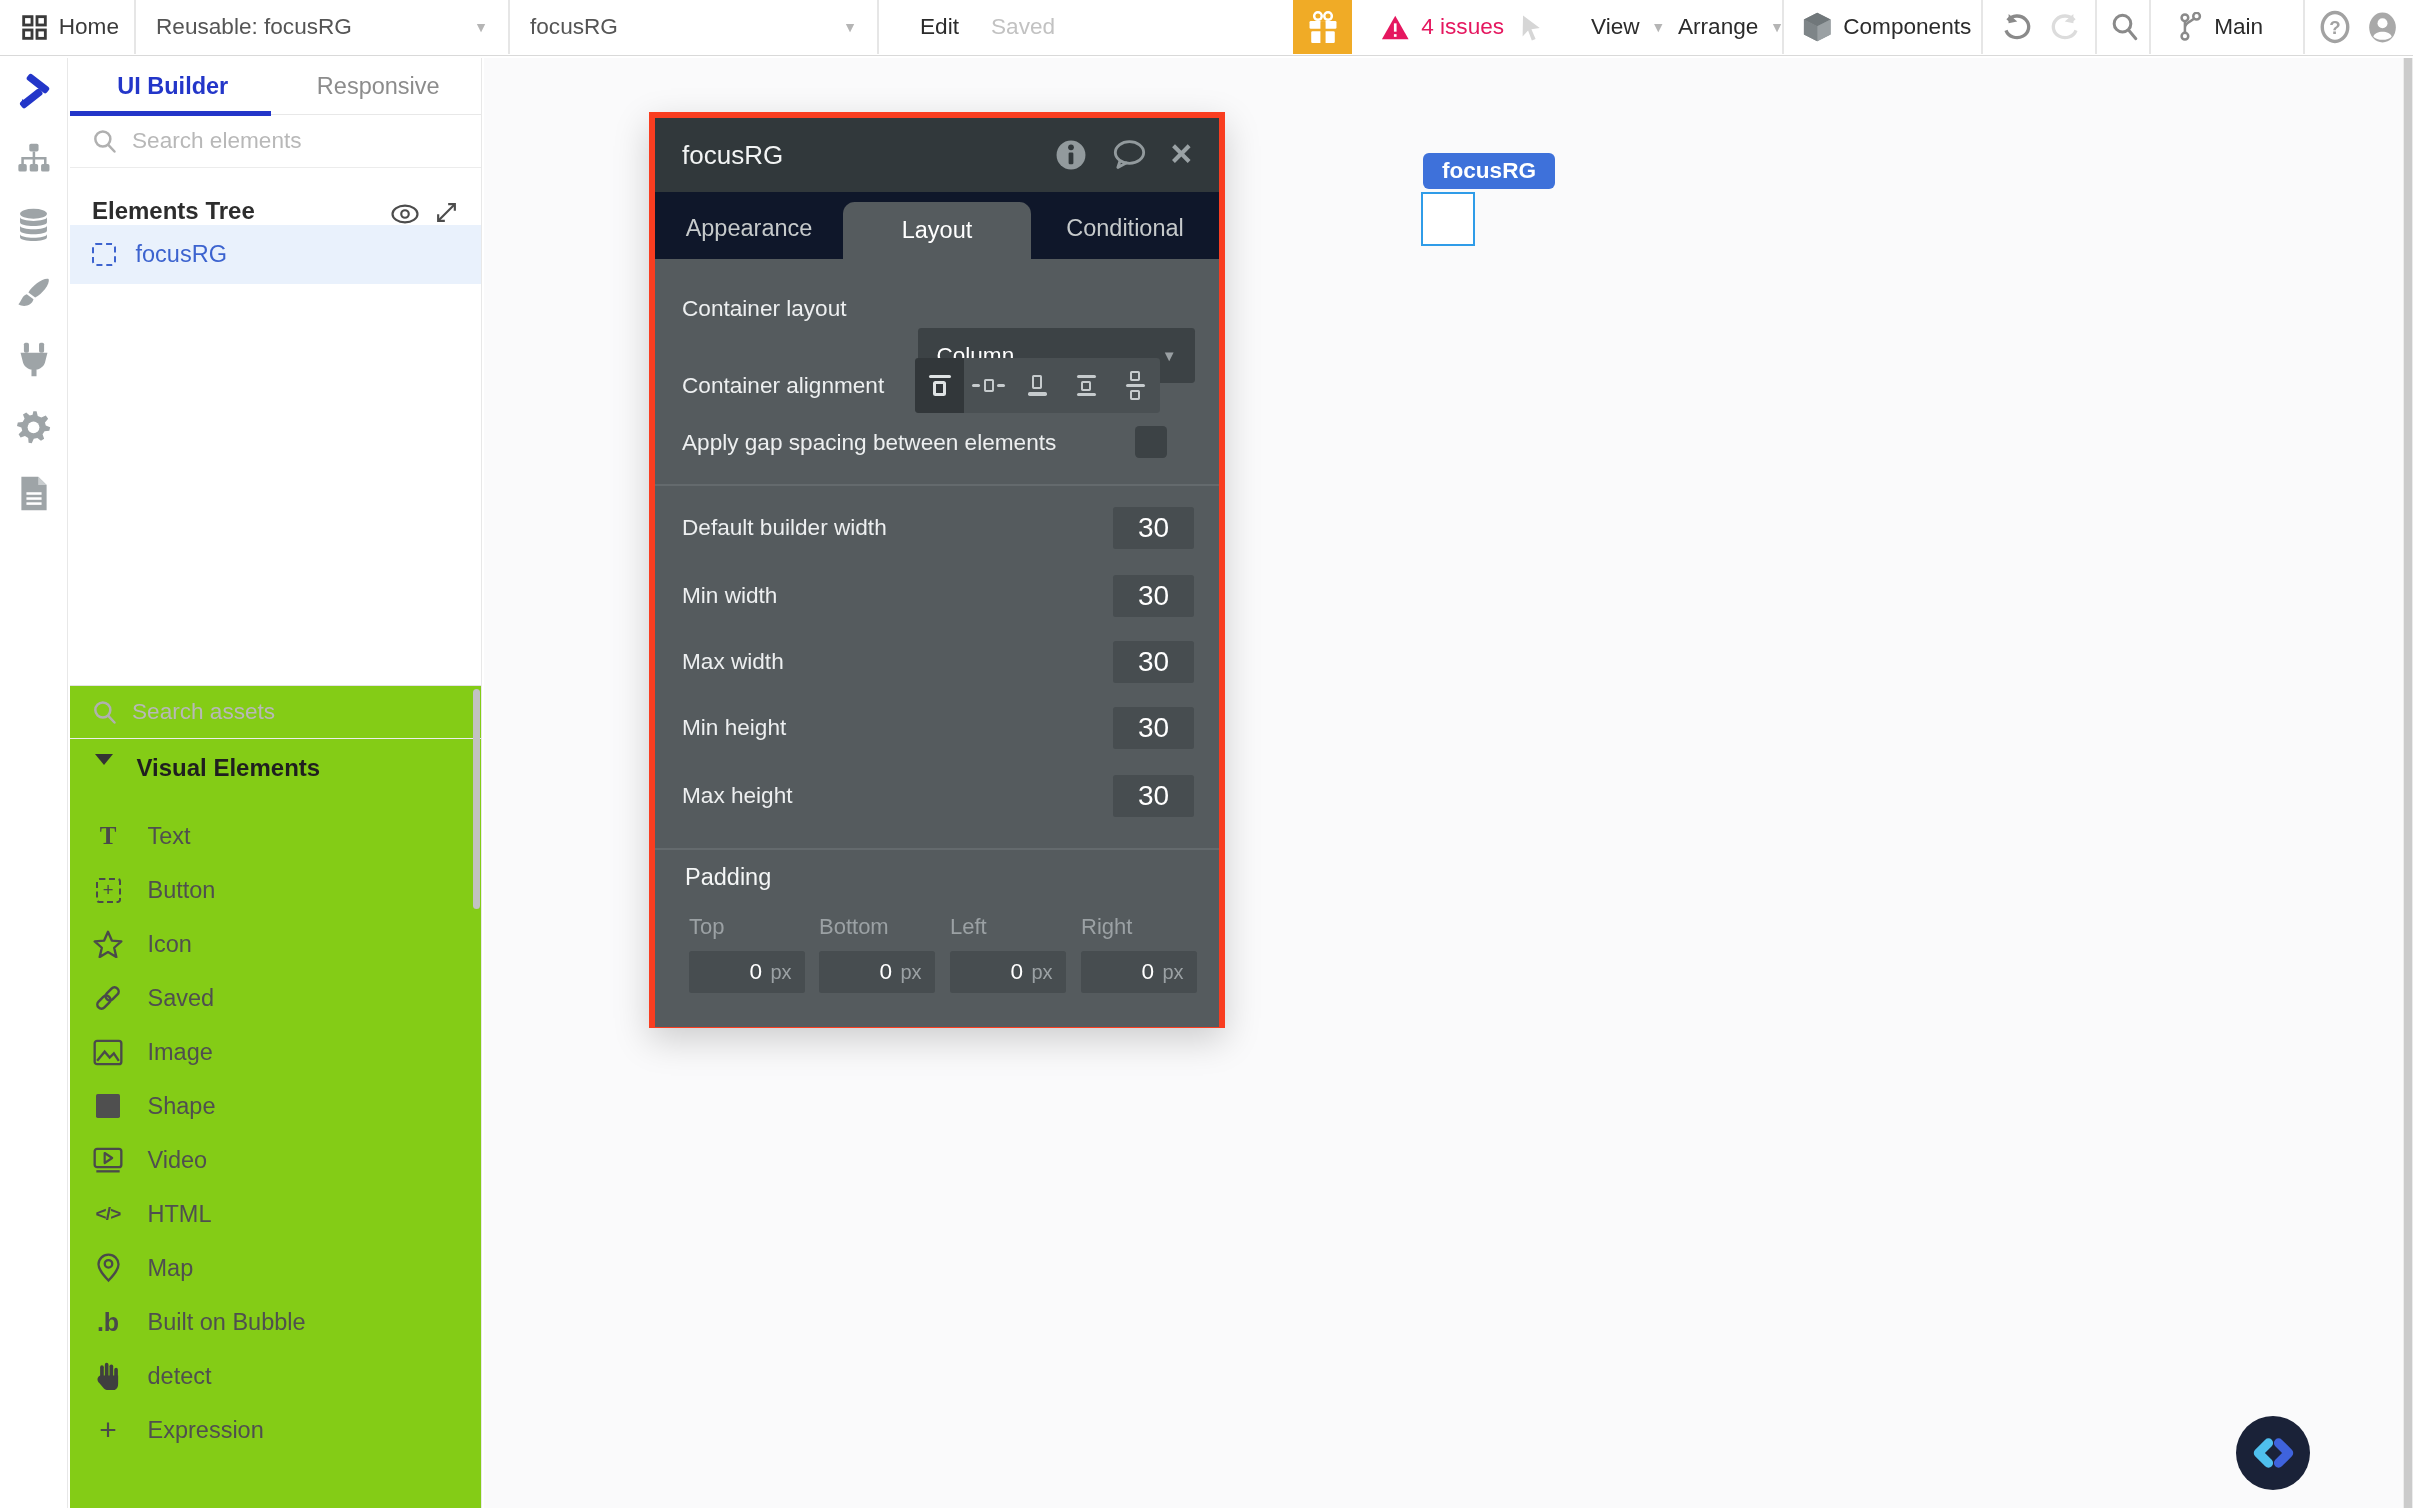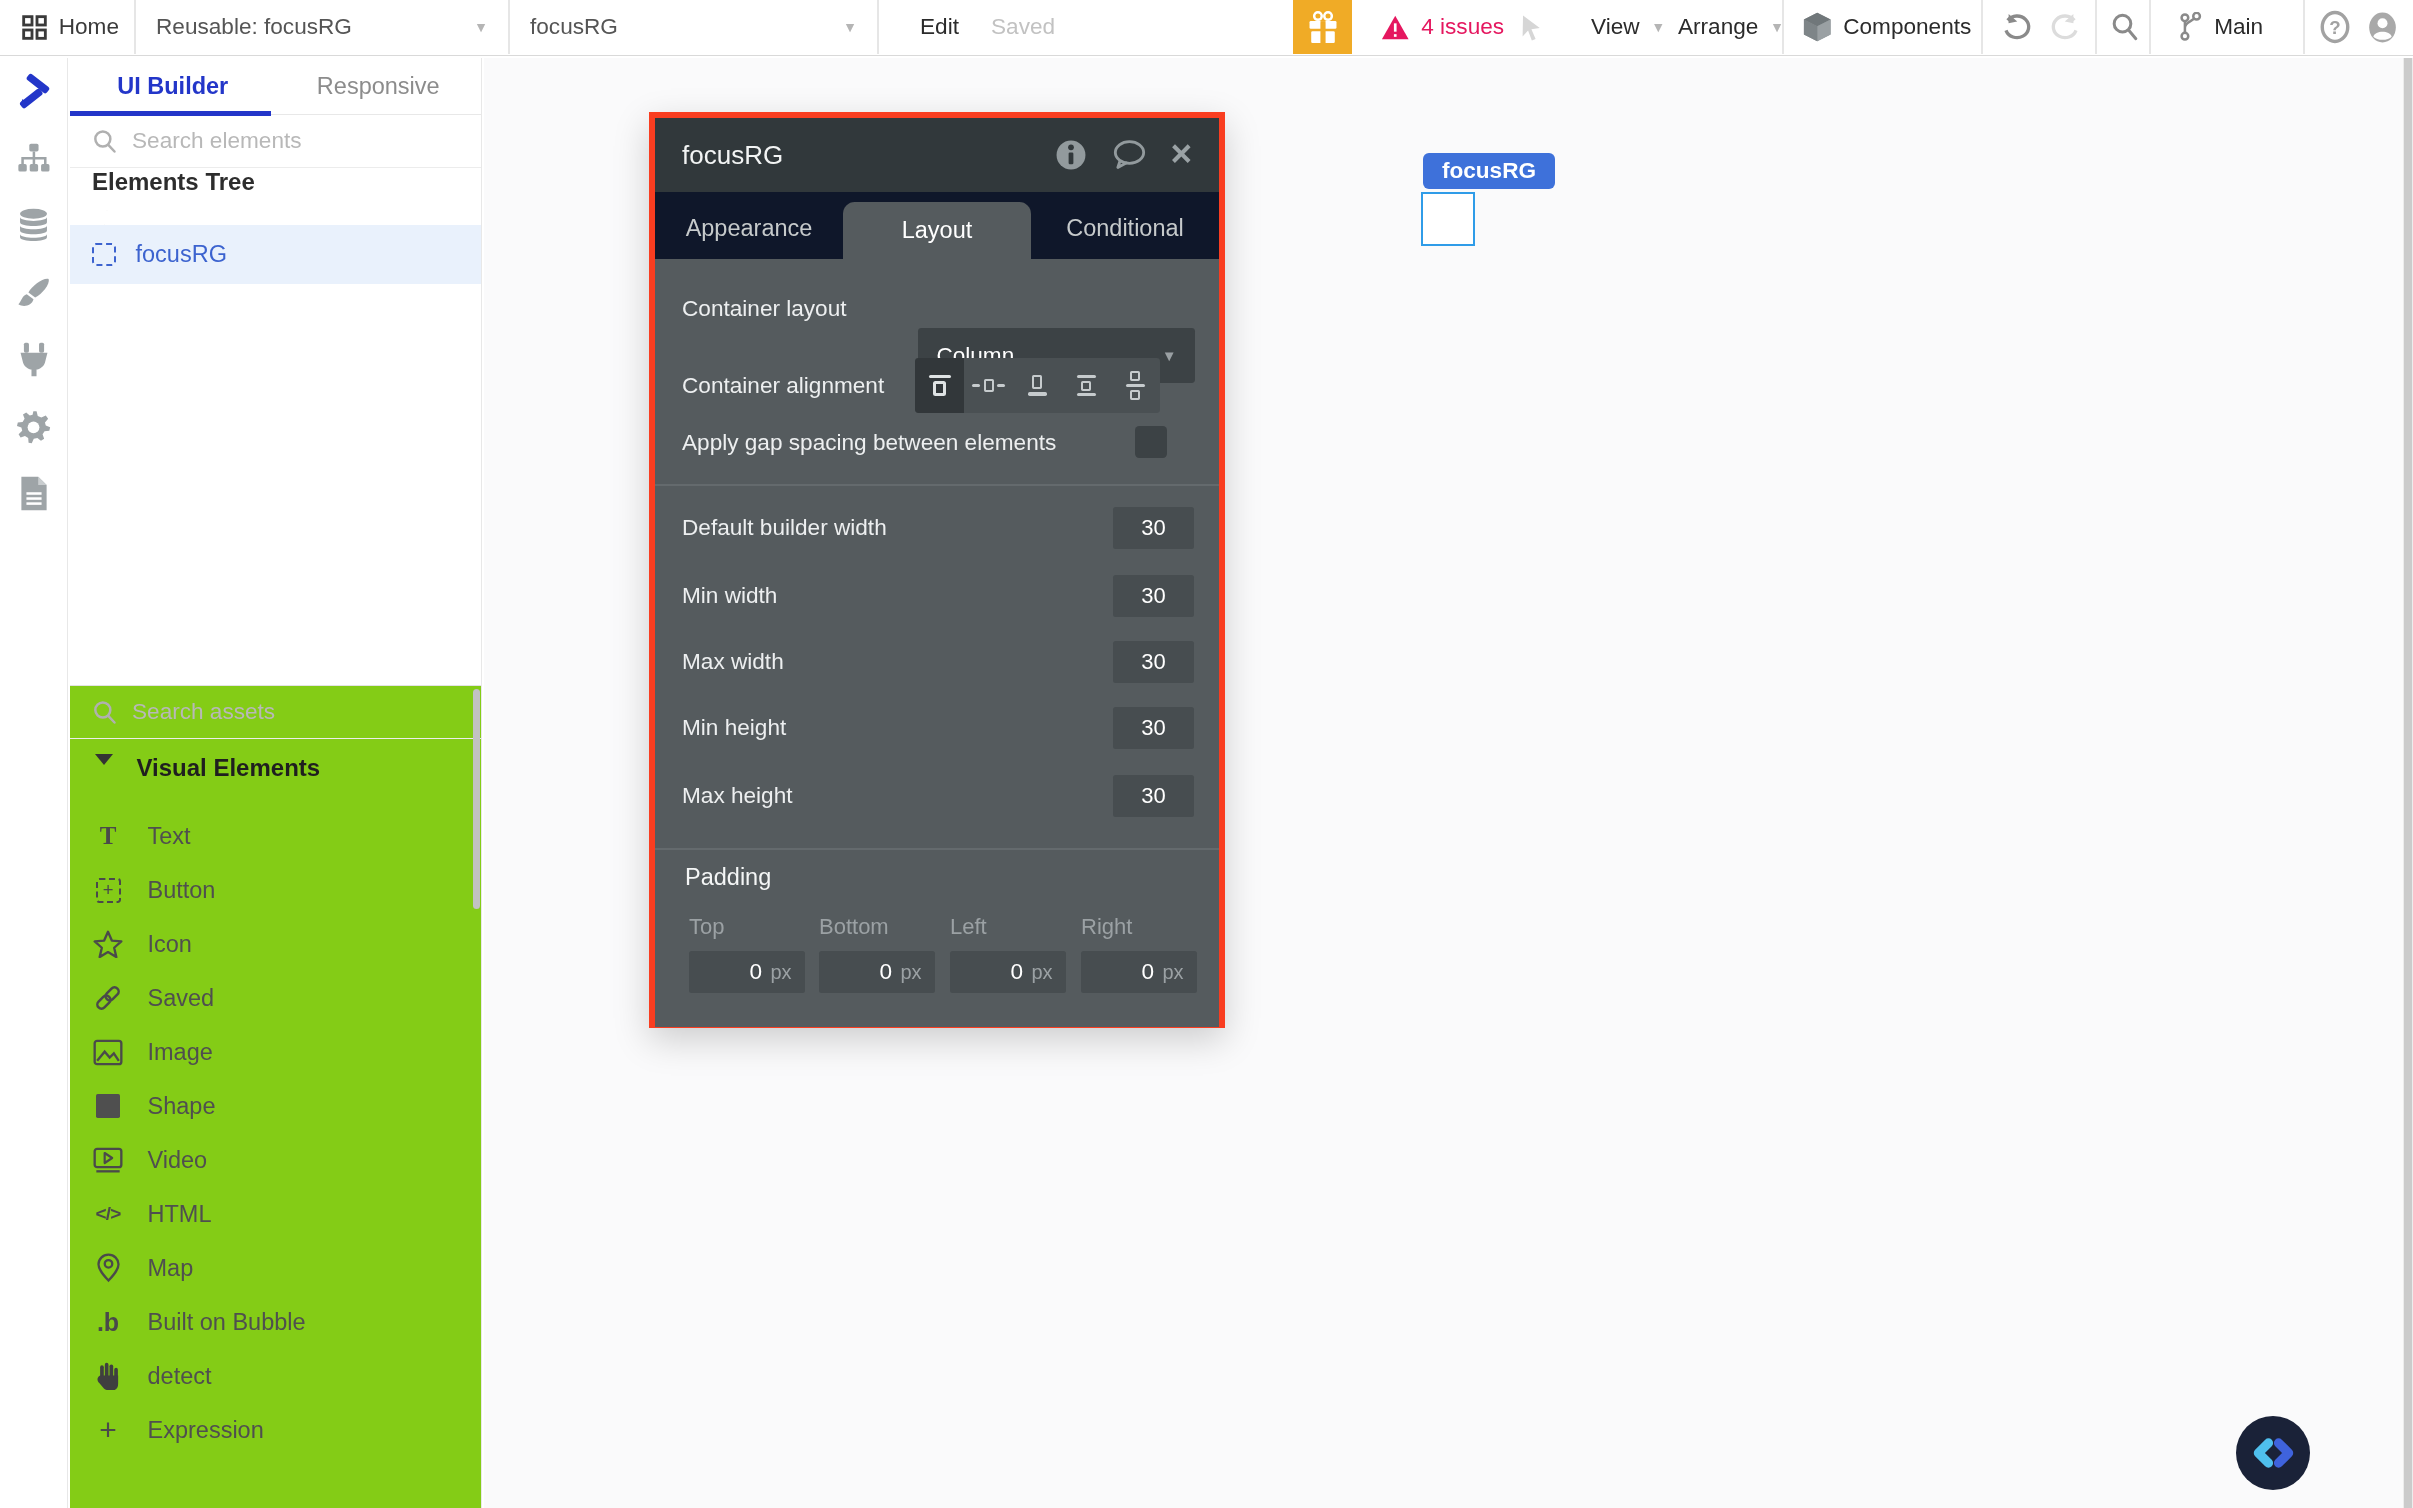--- a/index.html
+++ b/index.html
@@ -30,21 +30,21 @@
            border-right:1.7px solid #e8e8e8; }
   .panel-tabs { position:relative; height:57px; border-bottom:1.7px solid #e8e8e8; display:flex; }
   .ptab { flex:1; display:flex; align-items:center; justify-content:center; font-size:23.5px; color:#8c8c8c; }
   .ptab.active { color:#2336c9; font-weight:bold; }
   .ptab-underline { position:absolute; left:0; bottom:-1.7px; width:201px; height:5px; background:#2336c9; }
   .search-row { height:53px; border-bottom:1.7px solid #ececec; display:flex; align-items:center;
                 padding:0 22px; gap:15px; }
   .search-row input { flex:1; border:none; outline:none; font-size:22.6px; color:#444;
                       font-family:"Liberation Sans",sans-serif; background:transparent; }
   .search-row input::placeholder { color:#b8b8b8; }
-  .tree-header { height:57px; display:flex; align-items:flex-start; padding:0 22px; gap:14px;flex-direction:column; }
+  .tree-header { height:57px; display:flex; align-items:flex-end; padding:0 22px; gap:14px; }
   .tree-header .th-label { font-weight:bold; font-size:24px; color:#2d2d2d; flex:1; }
   .tree-row { height:59px; background:#e9f1fc; display:flex; align-items:center; padding:0 22px;
               gap:20px; color:#3c63cf; font-size:23.5px; }
   .dashed-sq { width:23.5px; height:23.5px; border:2.5px dashed #3c63cf; border-radius:4.2px; }
 
   .assets { position:absolute; top:627px; left:0; right:0; bottom:0; border-top:1.7px solid #e3e3e3;
             background:#84cc16; overflow:hidden; }
   .assets-scrollbar { position:absolute; right:0.8px; top:3.4px; width:7.5px; height:220px; background:#c2c2c2; border-radius:4.2px; }
   .section-header { height:55px; margin-top:15px; display:flex; align-items:flex-start; padding:0 25px;
                     gap:23.5px; }
@@ -104,21 +104,21 @@
   .ai .ln { width:22px; height:3.4px; background:#dfe3e4; border-radius:1.7px; }
   .ai .ln-s { width:18.4px; height:3.4px; background:#c6cbcd; border-radius:1.7px; }
   .ai .rect { width:13.4px; height:15px; border:3.4px solid #dfe3e4; border-radius:2.5px; }
   .ai .rect-s { width:10px; height:10px; border:2.5px solid #c6cbcd; border-radius:1.7px; }
   .ai.row { flex-direction:row; }
   .ai.row .ln-h { width:8.4px; height:3.4px; background:#c6cbcd; border-radius:1.7px; }
   .checkbox { position:absolute; right:27px; width:32px; height:32px; background:#3c4245; border-radius:4.2px; }
   .hdiv { position:absolute; left:0; right:0; height:1.7px; background:#646a6d; }
   .srow { position:absolute; left:27px; right:25px; height:42px; display:flex; align-items:center;
           justify-content:space-between; }
-  .numbox { width:81px; height:42px; background:#474d50; border-radius:2.5px; color:#fff; font-size:22px;
+  .numbox { width:81px; height:42px; background:#474d50; border-radius:2.5px; color:#fff; font-size:28px;
             display:flex; align-items:center; justify-content:center; }
   .ptitle { position:absolute; left:30px; font-size:23.5px; color:#f4f6f6; }
   .plabel { position:absolute; font-size:22px; color:#9ba1a4; }
   .pbox { position:absolute; width:116px; height:42px; background:#474d50; border-radius:2.5px;
           display:flex; align-items:center; justify-content:flex-end; gap:8.4px; padding-right:13.4px; }
   .pbox .v { color:#fff; font-size:22.6px; }
   .pbox .u { color:#9ba1a4; font-size:20px; }
 
   
   .bubble-badge { position:absolute; left:2236px; top:1416px; width:74px; height:74px; border-radius:50%;

